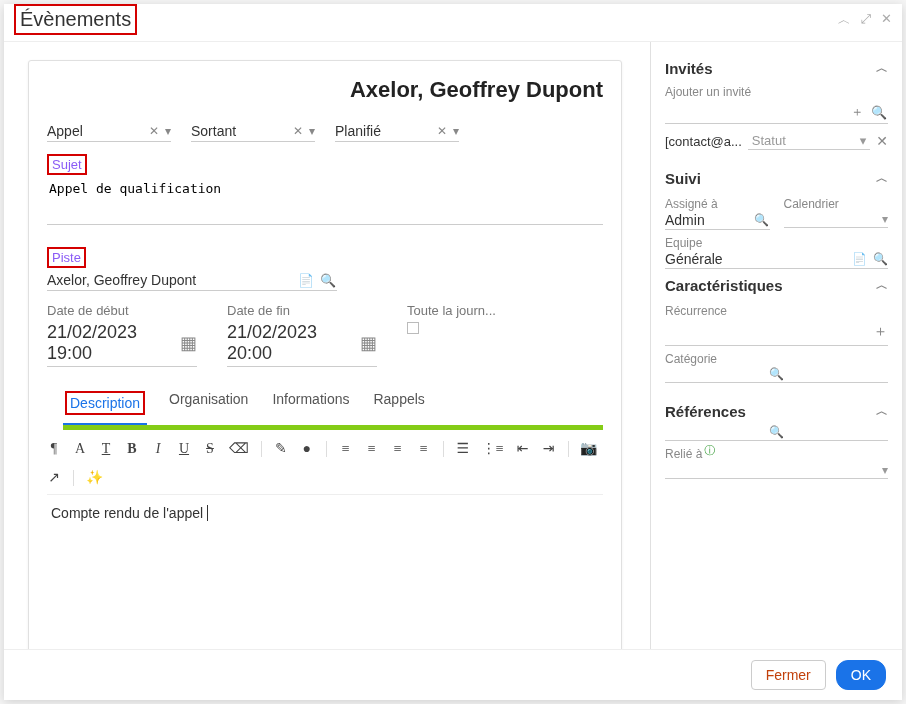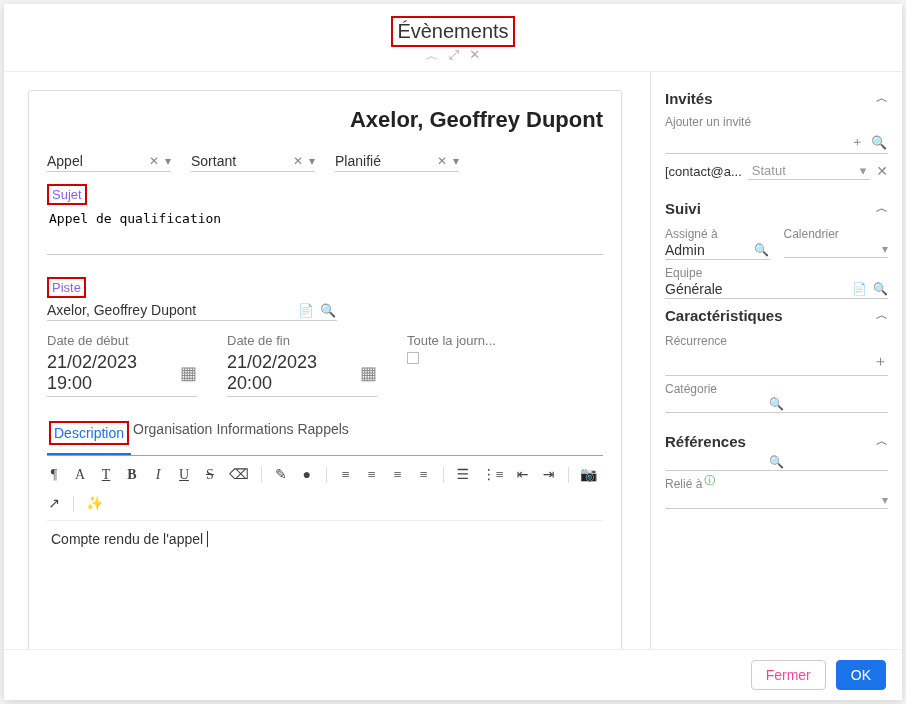--- a/index.html
+++ b/index.html
@@ -1,18 +1,18 @@
 <!DOCTYPE html>
 <html><head>
 <meta charset="utf-8">
 <style>
   * { box-sizing: border-box; margin: 0; padding: 0; font-family: -apple-system, BlinkMacSystemFont, "Segoe UI", Arial, sans-serif; }
   body { background: #f5f5f5; width: 906px; height: 704px; position: relative; overflow: hidden; }
   .modal { position: absolute; top: 4px; left: 4px; right: 4px; bottom: 4px; background: #fff; box-shadow: 0 2px 10px rgba(0,0,0,0.15); display: flex; flex-direction: column; }
-  .modal-header { display: flex; align-items: center; justify-content: space-between; padding: 12px 10px 6px 10px; flex-direction: column; }
+  .modal-header { display: flex; align-items: center; justify-content: space-between; padding: 0 10px 6px 10px; }
   .modal-title { font-size: 20px; font-weight: 500; color: #333; border: 2px solid #d40000; padding: 2px 4px; display: inline-block; }
   .modal-header-icons { display: flex; gap: 10px; color: #aaa; font-size: 13px; }
   .modal-header-icons span { cursor: pointer; }
   .modal-body { flex: 1; display: flex; overflow: hidden; border-top: 1px solid #eee; }
   .main-col { flex: 1; padding: 18px 28px 10px 24px; overflow-y: auto; }
   .side-col { width: 252px; border-left: 1px solid #e0e0e0; padding: 10px 14px 10px 14px; overflow-y: auto; font-size: 13px; color: #555; }
   .card { background: #fff; border: 1px solid #e0e0e0; border-radius: 3px; padding: 16px 18px 18px 18px; box-shadow: 0 1px 3px rgba(0,0,0,0.06); }
   .record-title { text-align: right; font-size: 22px; font-weight: 600; color: #222; margin-bottom: 18px; }
   .row { display: flex; gap: 20px; margin-bottom: 12px; }
   .field { flex: 1; min-width: 0; }
@@ -21,43 +21,43 @@
   .select-line .icons { display:flex; gap:6px; color:#888; font-size:12px;}
   .label { font-size: 12px; color: #777; margin-bottom: 2px; }
   .label-hl { display:inline-block; border: 2px solid #d40000; padding:1px 3px; color:#8b5cf6; font-size:13px; margin-bottom:2px;}
   textarea.subject { width: 100%; border: none; border-bottom: 1px solid #ccc; resize: none; font-family: monospace; font-size: 13px; padding: 4px 2px; height: 48px; outline:none;}
   .lookup-line { display:flex; align-items:center; justify-content:space-between; border-bottom:1px solid #ccc; padding:2px 0; font-size:14px; color:#333;}
   .lookup-line .icons { display:flex; gap:6px; color:#888; font-size:13px;}
   .date-field { width: 150px; }
   .date-field .label { font-size: 13px; }
   .date-input { display:flex; align-items:center; justify-content:space-between; border-bottom:1px solid #ccc; padding:2px 0; font-size:18px; color:#333;}
   .checkbox { width: 12px; height: 12px; border:1px solid #bbb; display:inline-block; }
-  .tabs { display:flex; border-bottom:1px solid #84cc16; margin-top:18px; }
+  .tabs { display:flex; gap:20px; border-bottom:5px solid #84cc16; margin-top:18px;margin-left:16px; }
   .tab { padding:6px 2px 8px 2px; font-size:14px; color:#555; cursor:pointer; }
   .tab.active { color:#1a73e8; border-bottom:2px solid #1a73e8; }
   .tab-hl { border:2px solid #d40000; padding:2px 3px; display:inline-block;}
   .toolbar { display:flex; gap:12px; padding:10px 0 8px 0; border-bottom:1px solid #eee; color:#444; font-size:14px; flex-wrap:wrap; align-items:center;}
   .toolbar .tb-btn { cursor:pointer; min-width:14px; text-align:center; font-family: Georgia, serif;}
   .toolbar .sep { width:1px; height:16px; background:#ddd; }
   .editor-area { min-height:150px; padding:10px 4px; font-size:14px; color:#333; }
   .editor-area .cursor { border-right:1px solid #333; }
   .side-section-hd { display:flex; justify-content:space-between; align-items:center; font-weight:600; font-size:15px; color:#333; padding:8px 0 4px 0;}
   .side-section-hd .chev { color:#888; font-size:12px; cursor:pointer;}
   .side-hint { font-size:12px; color:#888; margin:4px 0 2px 0;}
   .side-line { display:flex; align-items:center; justify-content:flex-end; gap:8px; border-bottom:1px solid #ccc; padding:2px 0; color:#888; font-size:13px;}
   .side-mini-label{font-size:12px;color:#888;margin-top:6px;}
   .side-value{font-size:14px;color:#333;border-bottom:1px solid #ccc;display:flex;justify-content:space-between;align-items:center;padding:1px 0;}
   .side-value .ic{color:#999;font-size:12px;}
   .side-two{display:flex;gap:14px;}
   .side-two > div{flex:1;}
   .plus-right{display:flex;justify-content:flex-end;color:#888;font-size:15px;padding:4px 0;border-bottom:1px solid #ccc;}
   .green-dot{color:#3a9d3a;font-size:11px;position:relative;top:-4px;left:2px;}
   .modal-footer{display:flex;justify-content:flex-end;gap:10px;padding:10px 16px;border-top:1px solid #eee;}
-  .btn{padding:6px 14px;border-radius:4px;font-size:14px;cursor:pointer;border:1px solid #ccc;background:#fff;color:#ec4899;}
-  .btn-primary{background:#1a73e8;border-color:#1a73e8;color:#fff;}
+  .btn{padding:6px 14px;border-radius:4px;font-size:14px;cursor:pointer;border:1px solid #ccc;background:#fff;color:#c2410c;}
+  .btn-primary{background:#1a73e8;border-color:#1a73e8;color:#fff;border-radius:12px;}
   .contact-row{display:flex;gap:6px;align-items:center;margin-top:8px;}
   .contact-row .em{font-size:13px;color:#333;white-space:nowrap;overflow:hidden;text-overflow:ellipsis;max-width:80px;}
   .contact-row .stat{flex:1;display:flex;justify-content:space-between;align-items:center;border-bottom:1px solid #ccc;padding:1px 4px;color:#999;font-size:13px;}
   .contact-row .rm{color:#888;font-size:14px;cursor:pointer;}
 </style>
 </head>
 <body>
 
 <div class="modal">
 

